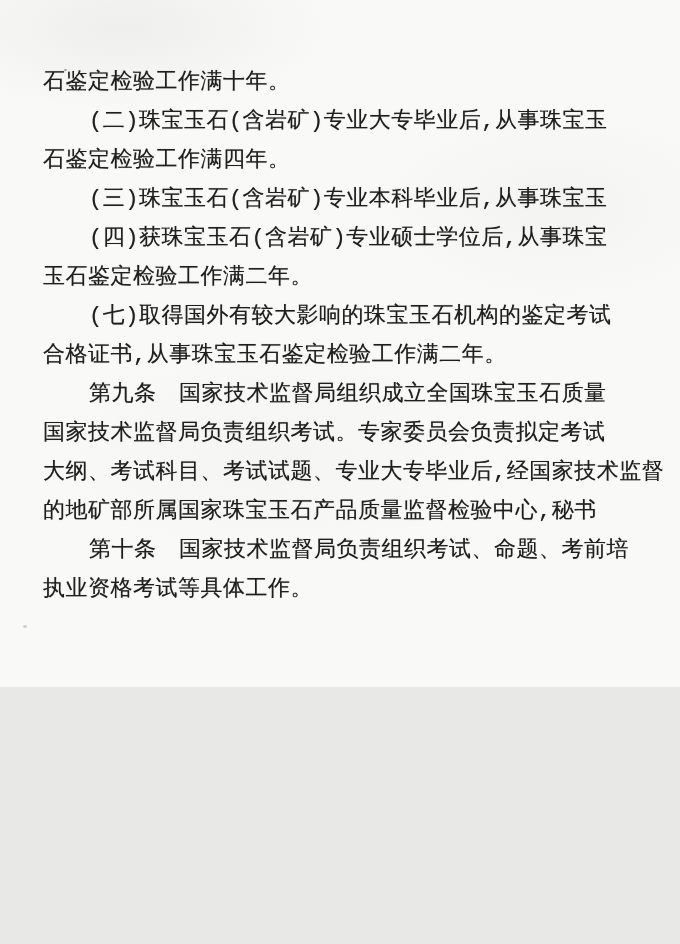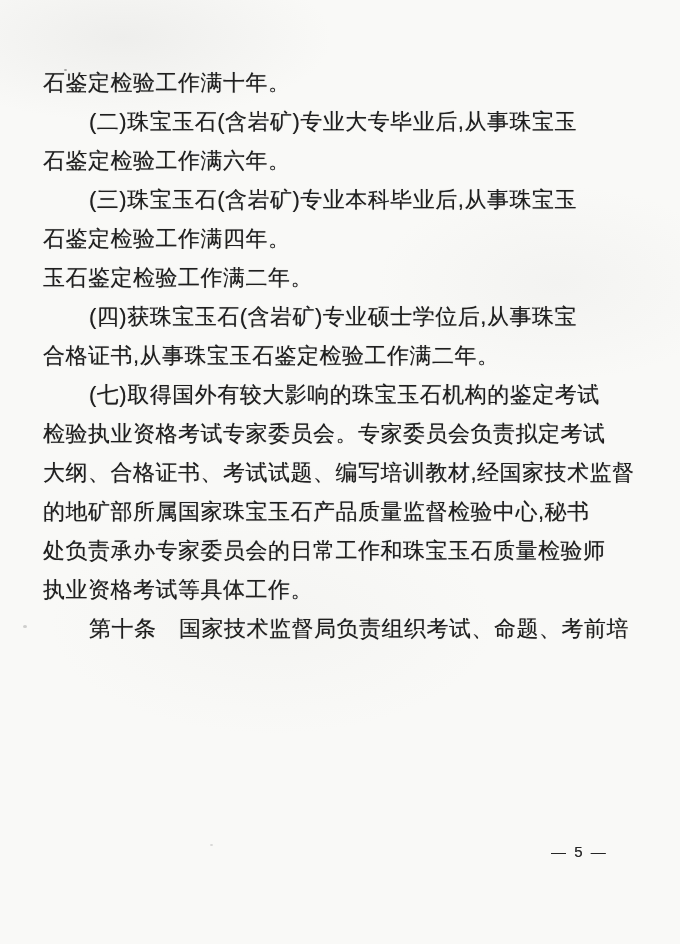--- a/index.html
+++ b/index.html
@@ -3,29 +3,29 @@
 <meta charset="utf-8">
 <style>
   html, body {
     margin: 0;
     padding: 0;
     background: #e8e8e6;
   }
   .page {
     position: relative;
     width: 680px;
-    height: 944px;
+    height: 687px;
     margin: 0 auto;
     background:
       radial-gradient(ellipse 300px 120px at 18% 4%, rgba(190,190,188,0.18), rgba(0,0,0,0) 70%),
       radial-gradient(ellipse 260px 140px at 82% 30%, rgba(200,200,198,0.12), rgba(0,0,0,0) 70%),
       radial-gradient(ellipse 320px 160px at 40% 66%, rgba(205,205,202,0.10), rgba(0,0,0,0) 70%),
       #f9f9f7;
     overflow: hidden;
-    font-family: Liberation Sans, sans-serif;
+    font-family: Liberation Mono, monospace;
   }
   .text-block {
     position: absolute;
     left: 43px;
     top: 63px;
     width: 600px;
   }
   .line {
     height: 39px;
     line-height: 39px;
@@ -57,33 +57,32 @@
   .speck-2 { left: 23px; top: 625px; width: 4px; height: 3px; opacity: 0.5; }
   .speck-3 { left: 210px; top: 844px; width: 3px; height: 2px; opacity: 0.4; }
 </style>
 </head>
 <body>
 
 <div class="page">
   <div class="text-block">
     <div class="line">石鉴定检验工作满十年。</div>
     <div class="line indent">(二)珠宝玉石(含岩矿)专业大专毕业后,从事珠宝玉</div>
-    <div class="line">石鉴定检验工作满六年。</div>
+    <div class="line">石鉴定检验工作满四年。</div>
     <div class="line indent">(三)珠宝玉石(含岩矿)专业本科毕业后,从事珠宝玉</div>
-    <div class="line">石鉴定检验工作满四年。</div>
+    <div class="line indent">(四)获珠宝玉石(含岩矿)专业硕士学位后,从事珠宝</div>
     <div class="line">玉石鉴定检验工作满二年。</div>
-    <div class="line indent">(四)获珠宝玉石(含岩矿)专业硕士学位后,从事珠宝</div>
+    <div class="line indent">(七)取得国外有较大影响的珠宝玉石机构的鉴定考试</div>
     <div class="line">合格证书,从事珠宝玉石鉴定检验工作满二年。</div>
-    <div class="line indent">(七)取得国外有较大影响的珠宝玉石机构的鉴定考试</div>
-    <div class="line">检验执业资格考试专家委员会。专家委员会负责拟定考试</div>
-    <div class="line">大纲、合格证书、考试试题、编写培训教材,经国家技术监督</div>
+    <div class="line indent">第九条　国家技术监督局组织成立全国珠宝玉石质量</div>
+    <div class="line">国家技术监督局负责组织考试。专家委员会负责拟定考试</div>
+    <div class="line">大纲、考试科目、考试试题、专业大专毕业后,经国家技术监督</div>
     <div class="line">的地矿部所属国家珠宝玉石产品质量监督检验中心,秘书</div>
-    <div class="line">处负责承办专家委员会的日常工作和珠宝玉石质量检验师</div>
+    <div class="line indent">第十条　国家技术监督局负责组织考试、命题、考前培</div>
     <div class="line">执业资格考试等具体工作。</div>
-    <div class="line indent">第十条　国家技术监督局负责组织考试、命题、考前培</div>
   </div>
 
   <div class="page-number">— 5 —</div>
 
   <div class="speck speck-1"></div>
   <div class="speck speck-2"></div>
   <div class="speck speck-3"></div>
 </div>
 
 </body></html>

